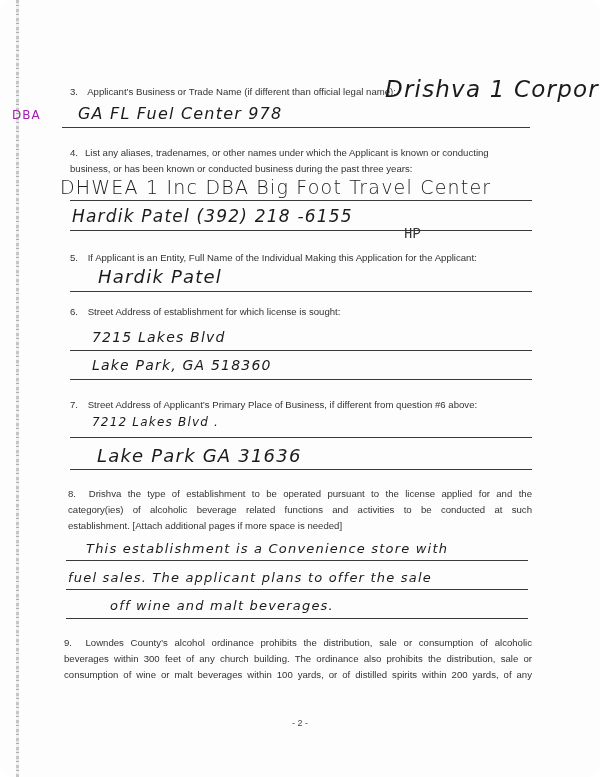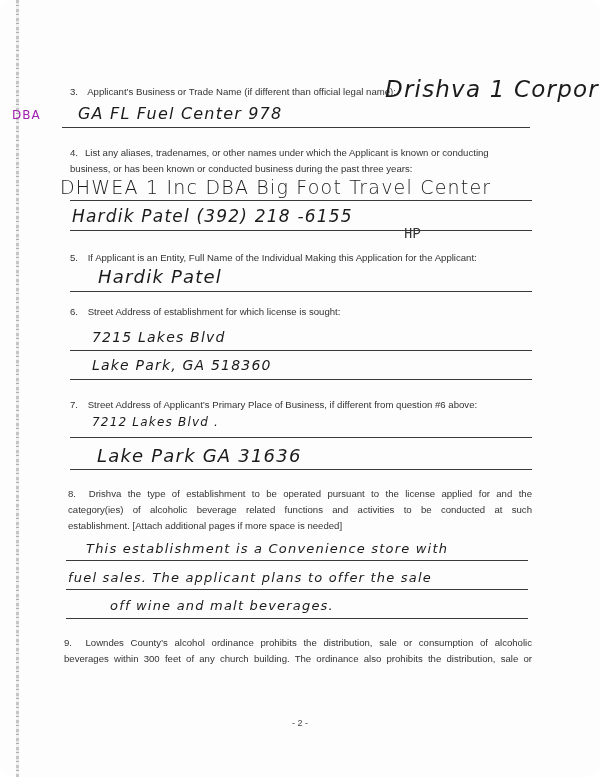--- a/index.html
+++ b/index.html
@@ -84,16 +84,17 @@
   <div class="hw" style="left:86px; top:541px; font-size:13px; font-weight:200;">This  establishment  is  a  Convenience  store  with</div>
   <div class="line" style="left:66px; top:560px; width:462px;"></div>
   <div class="hw" style="left:68px; top:570px; font-size:13px; font-weight:200;">fuel  sales.  The  applicant  plans  to  offer  the  sale</div>
   <div class="line" style="left:66px; top:589px; width:462px;"></div>
   <div class="hw" style="left:70px; top:598px; font-size:13px; font-weight:200;margin-left:40px;">off  wine  and  malt  beverages.</div>
   <div class="line" style="left:66px; top:618px; width:462px;"></div>
 
   <div class="q" style="left:64px; top:635px; width:468px;">
     <div style="text-align:justify; text-align-last:justify;"><span>9.</span>&nbsp; <span>Lowndes County’s alcohol ordinance prohibits the distribution, sale or consumption of alcoholic</span></div>
     <div style="text-align:justify; text-align-last:justify;">beverages within 300 feet of any church building.  The ordinance also prohibits the distribution, sale or</div>
+    <div style="text-align:justify; text-align-last:justify;">consumption of wine or malt beverages within 100 yards, or of distilled spirits within 200 yards, of any</div>
   </div>
 
   <div class="footer">- 2 -</div>
 </div>
 
 </body></html>

